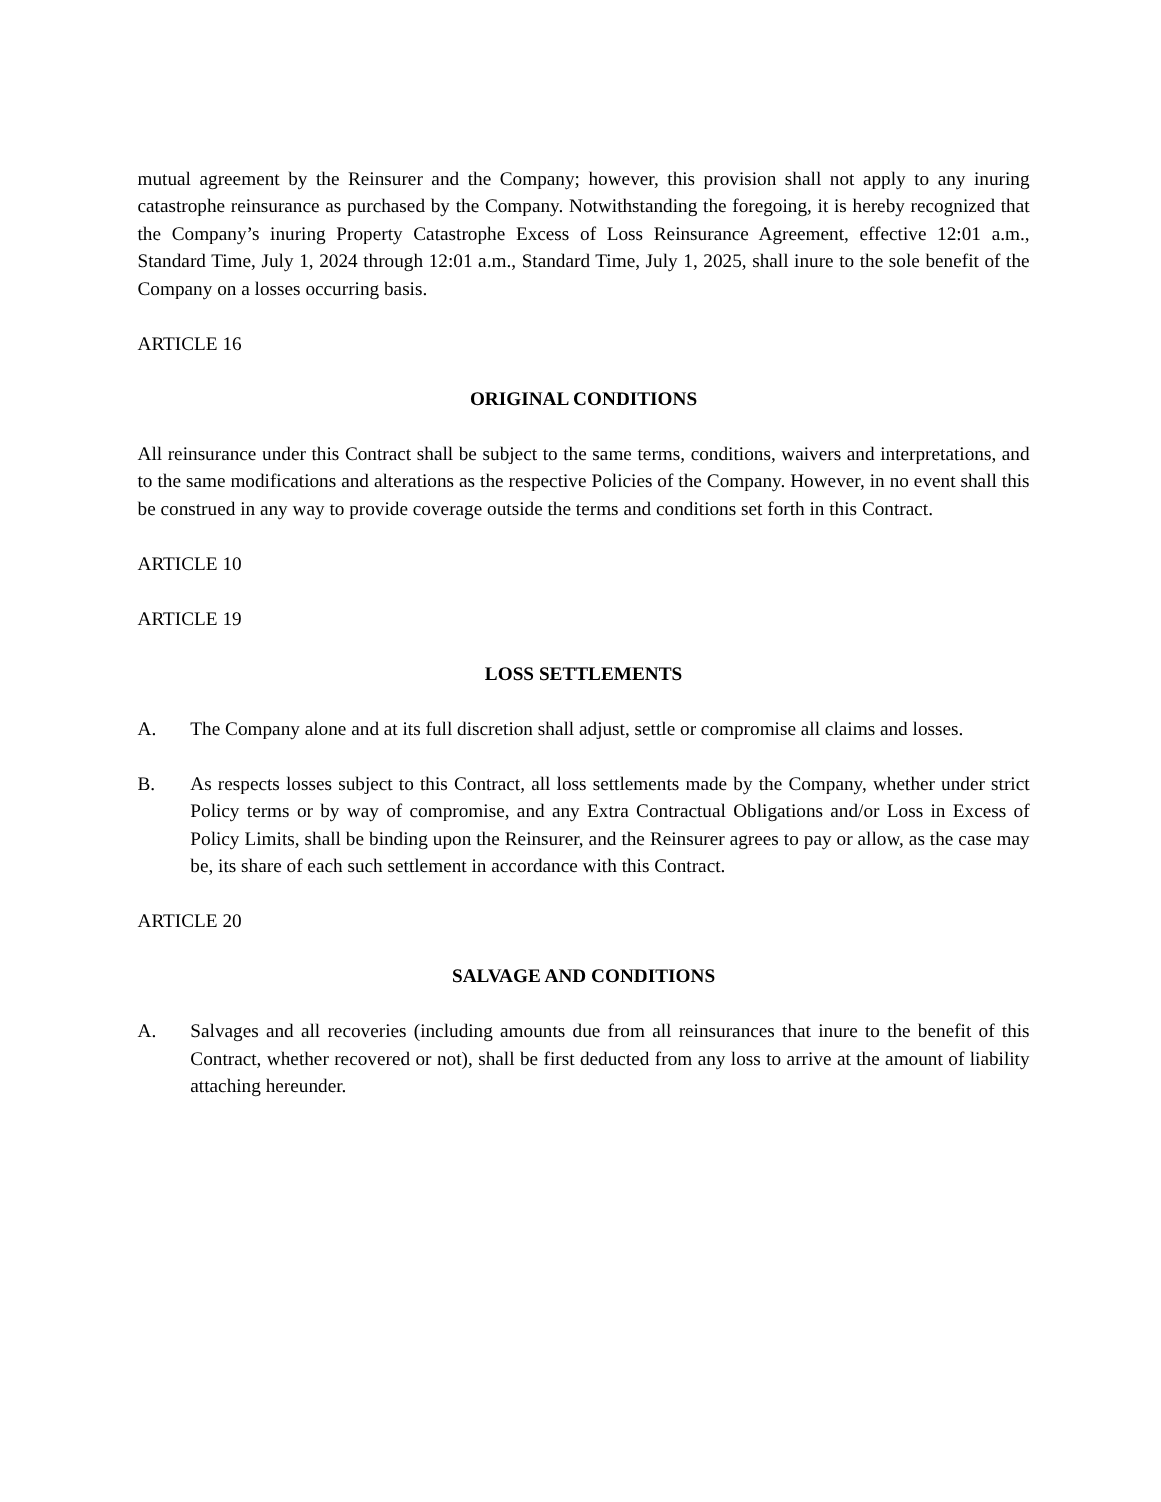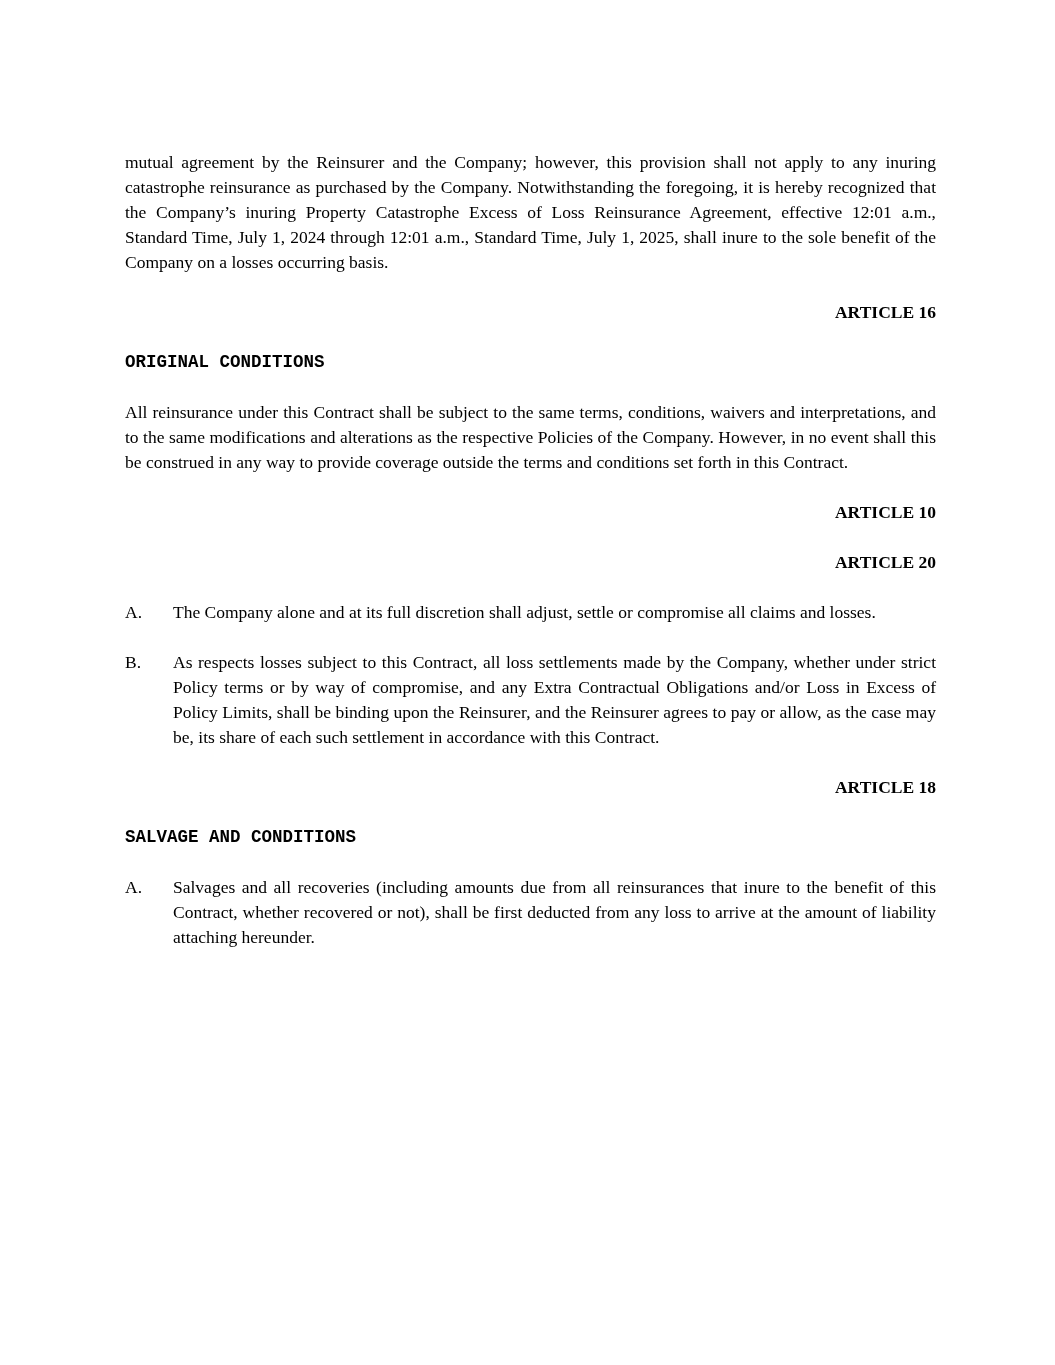--- a/index.html
+++ b/index.html
@@ -20,29 +20,28 @@
   .body-text {
     font-size: 17.5px;
     line-height: 25px;
     text-align: justify;
   }
   p.para {
     margin-bottom: 25px;
     text-align: justify;
   }
   .article-heading {
-    text-align: right;
-    font-weight: bold;
+    text-align: left;
+    font-weight: normal;
     margin-bottom: 25px;
   }
   .article-title {
     font-weight: bold;
-    text-align: left;
+    text-align: center;
     margin-bottom: 25px;
-    font-family: Liberation Mono, monospace;
   }
   .list-item {
     display: flex;
     margin-bottom: 25px;
   }
   .list-label {
     flex: 0 0 48px;
   }
   .list-text {
     flex: 1;
@@ -55,33 +54,34 @@
 <div class="page body-text">
 
   <p class="para">mutual agreement by the Reinsurer and the Company; however, this provision shall not apply to any inuring catastrophe reinsurance as purchased by the Company. Notwithstanding the foregoing, it is hereby recognized that the Company’s inuring Property Catastrophe Excess of Loss Reinsurance Agreement, effective 12:01 a.m., Standard Time, July 1, 2024 through 12:01 a.m., Standard Time, July 1, 2025, shall inure to the sole benefit of the Company on a losses occurring basis.</p>
 
   <div class="article-heading">ARTICLE 16</div>
   <div class="article-title">ORIGINAL CONDITIONS</div>
   <p class="para">All reinsurance under this Contract shall be subject to the same terms, conditions, waivers and interpretations, and to the same modifications and alterations as the respective Policies of the Company.  However, in no event shall this be construed in any way to provide coverage outside the terms and conditions set forth in this Contract.</p>
 
   <div class="article-heading">ARTICLE 10</div>
 
-  <div class="article-heading">ARTICLE 20</div>
+  <div class="article-heading">ARTICLE 19</div>
+  <div class="article-title">LOSS SETTLEMENTS</div>
 
   <div class="list-item">
     <span class="list-label">A.</span>
     <div class="list-text">The Company alone and at its full discretion shall adjust, settle or compromise all claims and losses.</div>
   </div>
 
   <div class="list-item">
     <span class="list-label">B.</span>
     <div class="list-text">As respects losses subject to this Contract, all loss settlements made by the Company, whether under strict Policy terms or by way of compromise, and any Extra Contractual Obligations and/or Loss in Excess of Policy Limits, shall be binding upon the Reinsurer, and the Reinsurer agrees to pay or allow, as the case may be, its share of each such settlement in accordance with this Contract.</div>
   </div>
 
-  <div class="article-heading">ARTICLE 18</div>
+  <div class="article-heading">ARTICLE 20</div>
   <div class="article-title">SALVAGE AND CONDITIONS</div>
 
   <div class="list-item">
     <span class="list-label">A.</span>
     <div class="list-text">Salvages and all recoveries (including amounts due from all reinsurances that inure to the benefit of this Contract, whether recovered or not), shall be first deducted from any loss to arrive at the amount of liability attaching hereunder.</div>
   </div>
 
 </div>
 
 </body></html>

